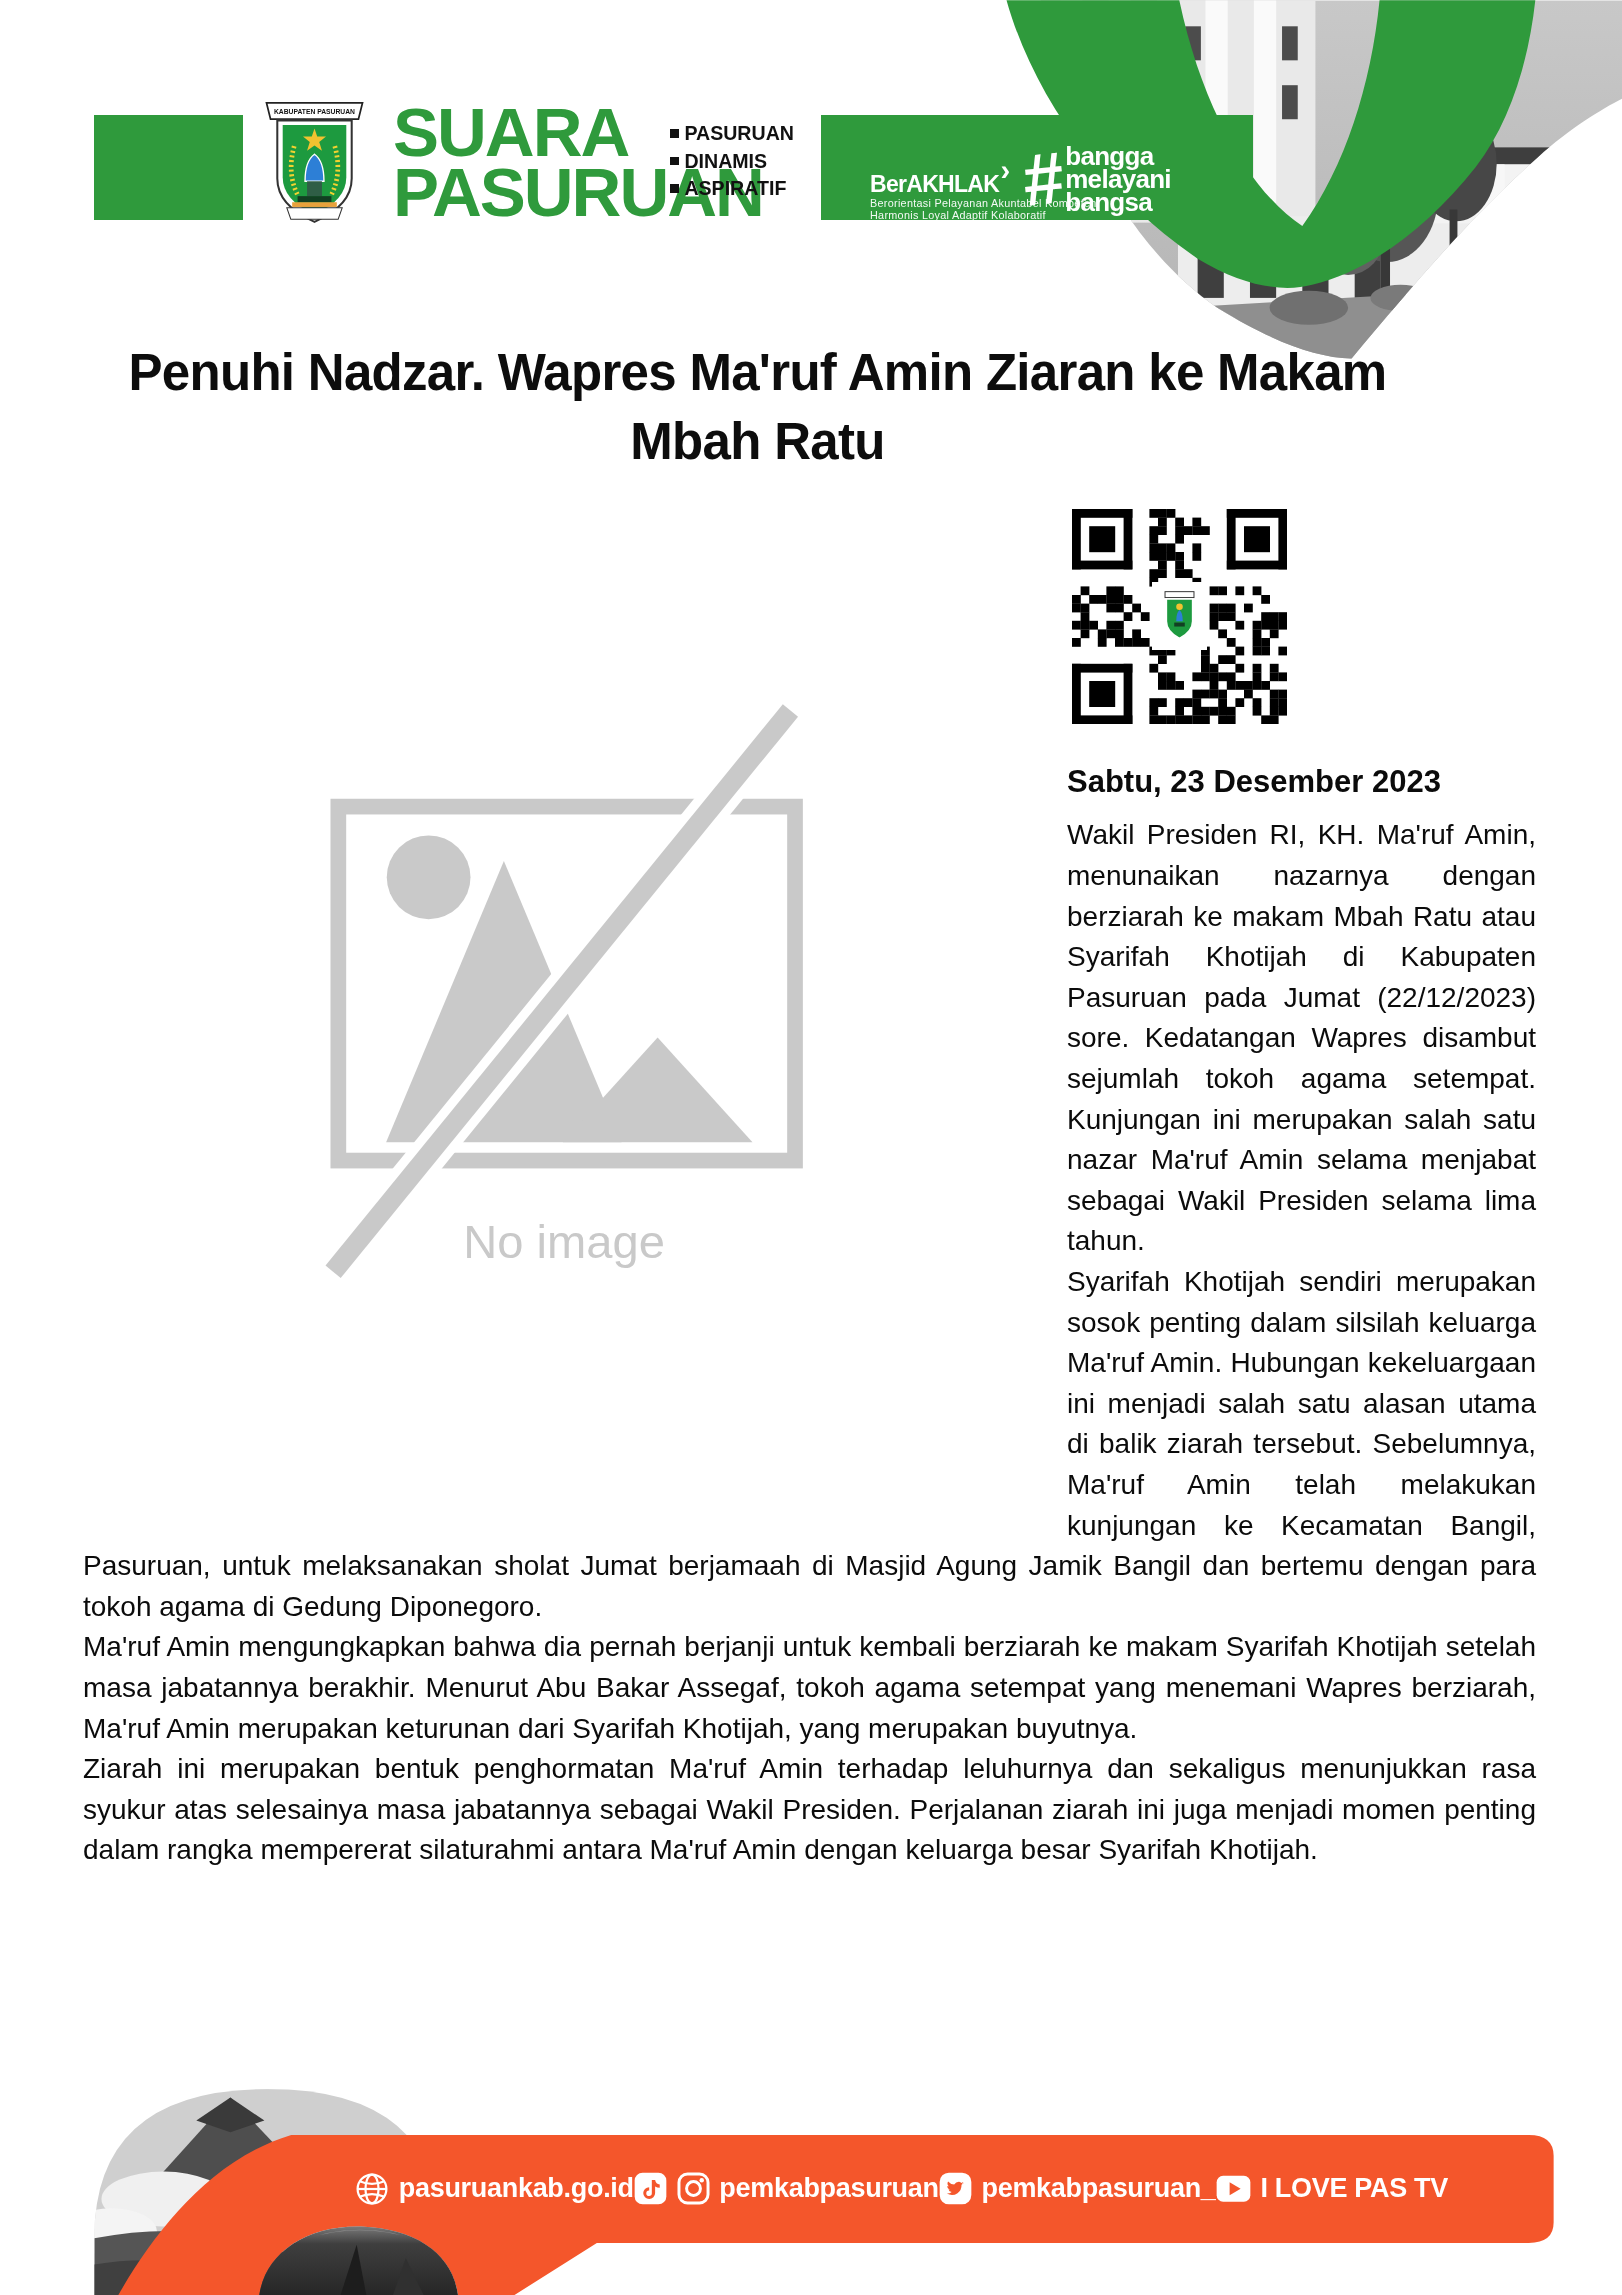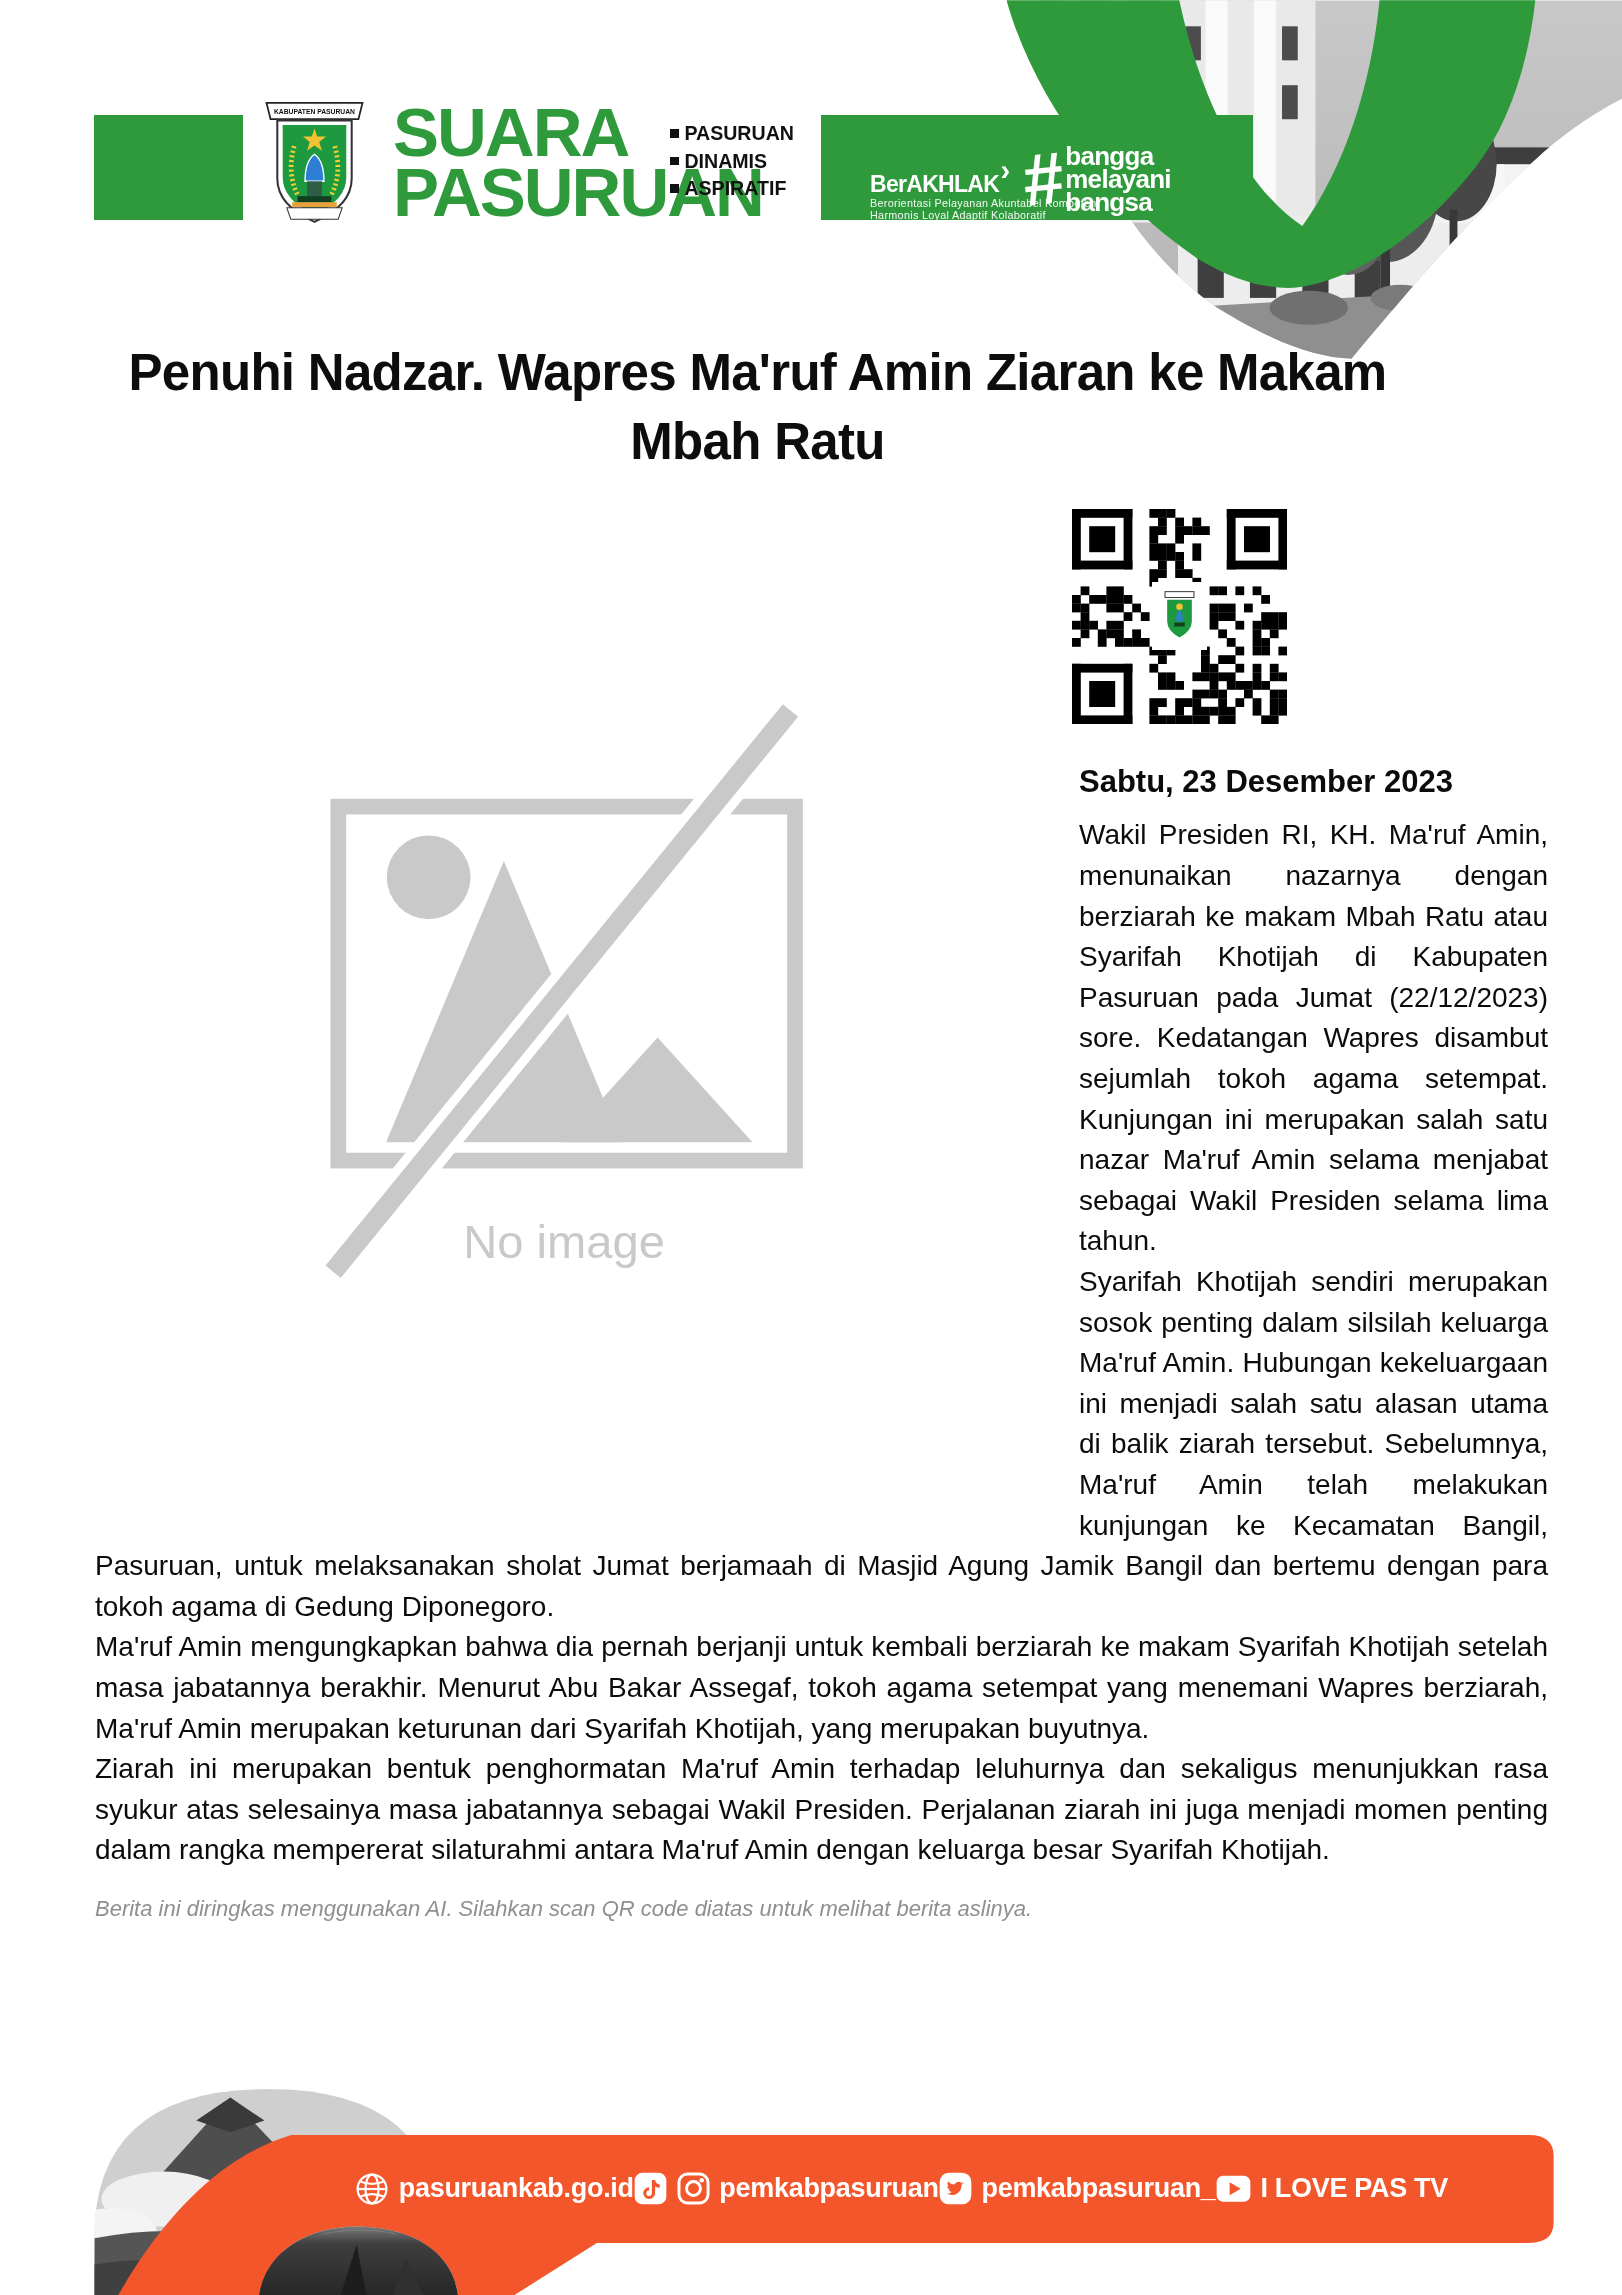--- a/index.html
+++ b/index.html
@@ -22,21 +22,21 @@
   .berakhlak .sub{font-size:10.8px;margin-top:2px;letter-spacing:0.3px;opacity:.95;}
   .hashtag{left:1022px;top:145px;color:#fff;display:flex;align-items:center;}
   .hash-sym{font-size:73px;font-weight:bold;font-style:italic;transform:rotate(-6deg);line-height:.9;margin-right:2.6px;}
   .hash-words{font-size:26px;font-weight:bold;line-height:.88;letter-spacing:-0.7px;}
   
   .title{left:0;top:339px;width:1515px;text-align:center;font-weight:bold;
          font-size:51px;line-height:1.35;color:#0d0d0d;letter-spacing:-0.7px;}
   .qr-wrap{left:1072px;top:509px;width:215px;height:215px;background:#fff;}
   .qr-logo{position:absolute;left:80px;top:73px;width:55px;height:68px;background:#fff;
            display:flex;align-items:center;justify-content:center;}
-  .article{left:95px;top:760px;width:1453px;font-size:28px;line-height:1.45;
+  .article{left:83px;top:760px;width:1453px;font-size:28px;line-height:1.45;
            text-align:justify;color:#0b0b0b;}
   .article p{margin:0;}
   .art-date{font-size:31px;font-weight:bold;margin:0 0 10.5px 0;text-align:left;}
   .img-float{float:left;width:984px;height:746px;}
   .placeholder-svg{left:242px;top:681px;}
   .footnote{font-size:22px;font-style:italic;color:#8f8f8f;margin-top:22px !important;text-align:left;}
   
   .social-row{left:355px;top:2170px;height:37px;display:flex;align-items:center;z-index:5;}
   .social-item{display:flex;align-items:center;gap:9.8px;cursor:pointer;}
   .social-label{color:#fff;font-weight:bold;font-size:27px;letter-spacing:-0.3px;white-space:nowrap;}
@@ -376,21 +376,20 @@
     <text x="492" y="882" font-size="72" fill="#C9C9C9" text-anchor="middle">No image</text>
   </svg>
 
   <div class="abs article">
     <div class="img-float"></div>
     <div class="art-date">Sabtu, 23 Desember 2023</div>
     <p>Wakil Presiden RI, KH. Ma'ruf Amin, menunaikan nazarnya dengan berziarah ke makam Mbah Ratu atau Syarifah Khotijah di Kabupaten Pasuruan pada Jumat (22/12/2023) sore. Kedatangan Wapres disambut sejumlah tokoh agama setempat. Kunjungan ini merupakan salah satu nazar Ma'ruf Amin selama menjabat sebagai Wakil Presiden selama lima tahun.</p>
     <p>Syarifah Khotijah sendiri merupakan sosok penting dalam silsilah keluarga Ma'ruf Amin. Hubungan kekeluargaan ini menjadi salah satu alasan utama di balik ziarah tersebut. Sebelumnya, Ma'ruf Amin telah melakukan kunjungan ke Kecamatan Bangil, Pasuruan, untuk melaksanakan sholat Jumat berjamaah di Masjid Agung Jamik Bangil dan bertemu dengan para tokoh agama di Gedung Diponegoro.</p>
     <p>Ma'ruf Amin mengungkapkan bahwa dia pernah berjanji untuk kembali berziarah ke makam Syarifah Khotijah setelah masa jabatannya berakhir. Menurut Abu Bakar Assegaf, tokoh agama setempat yang menemani Wapres berziarah, Ma'ruf Amin merupakan keturunan dari Syarifah Khotijah, yang merupakan buyutnya.</p>
     <p>Ziarah ini merupakan bentuk penghormatan Ma'ruf Amin terhadap leluhurnya dan sekaligus menunjukkan rasa syukur atas selesainya masa jabatannya sebagai Wakil Presiden. Perjalanan ziarah ini juga menjadi momen penting dalam rangka mempererat silaturahmi antara Ma'ruf Amin dengan keluarga besar Syarifah Khotijah.</p>
-    <p class="footnote">Berita ini diringkas menggunakan AI. Silahkan scan QR code diatas untuk melihat berita aslinya.</p>
   </div>
 
   <svg class="abs icon-svg" style="left:0;top:2055px;" width="1623" height="241" viewBox="0 3140 2480 368">
     <defs>
       <clipPath id="domeClip">
         <path d="M144,3508 V3420 Q144,3192 409,3192 Q674,3192 674,3420 V3508 Z"></path>
       </clipPath>
       <linearGradient id="rockG" x1="0" y1="0" x2="0" y2="1">
         <stop offset="0" stop-color="#7a7a7a"></stop>
           <stop offset="0.25" stop-color="#3f3f3f"></stop>

